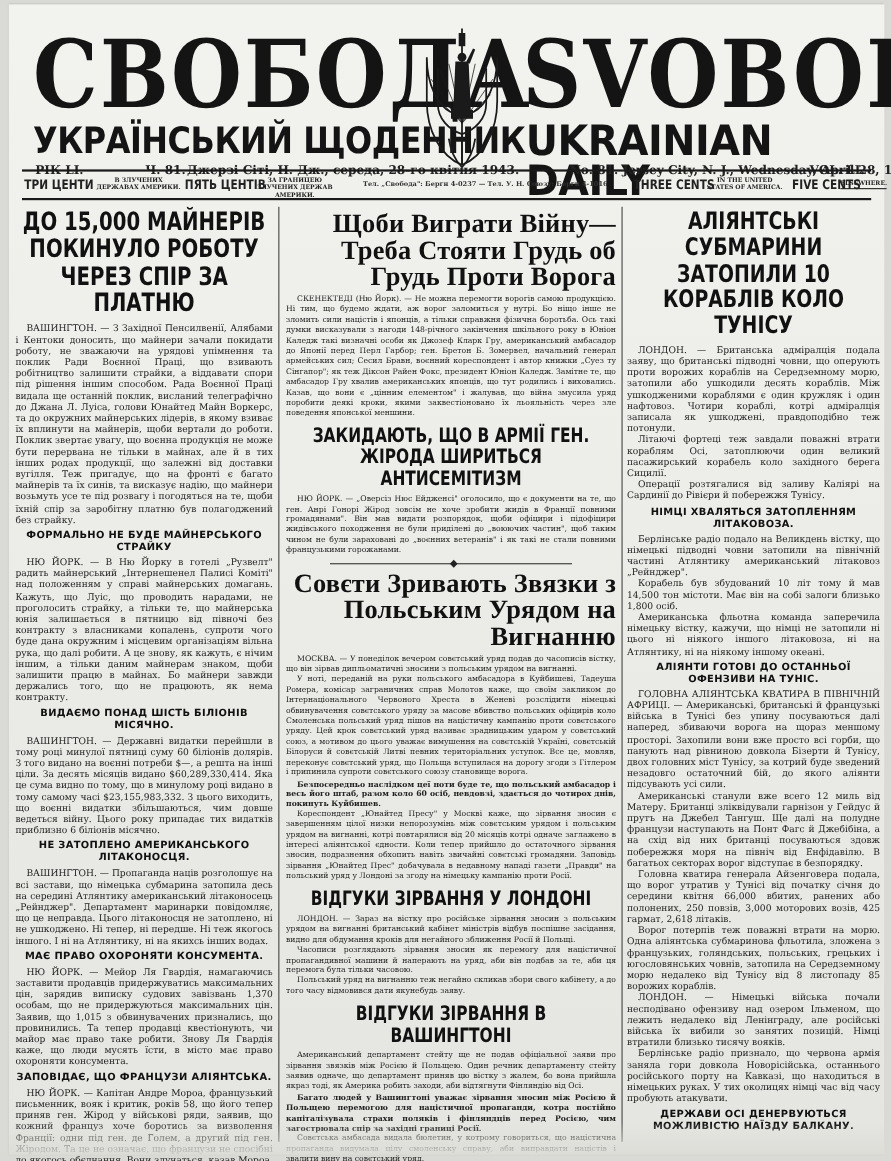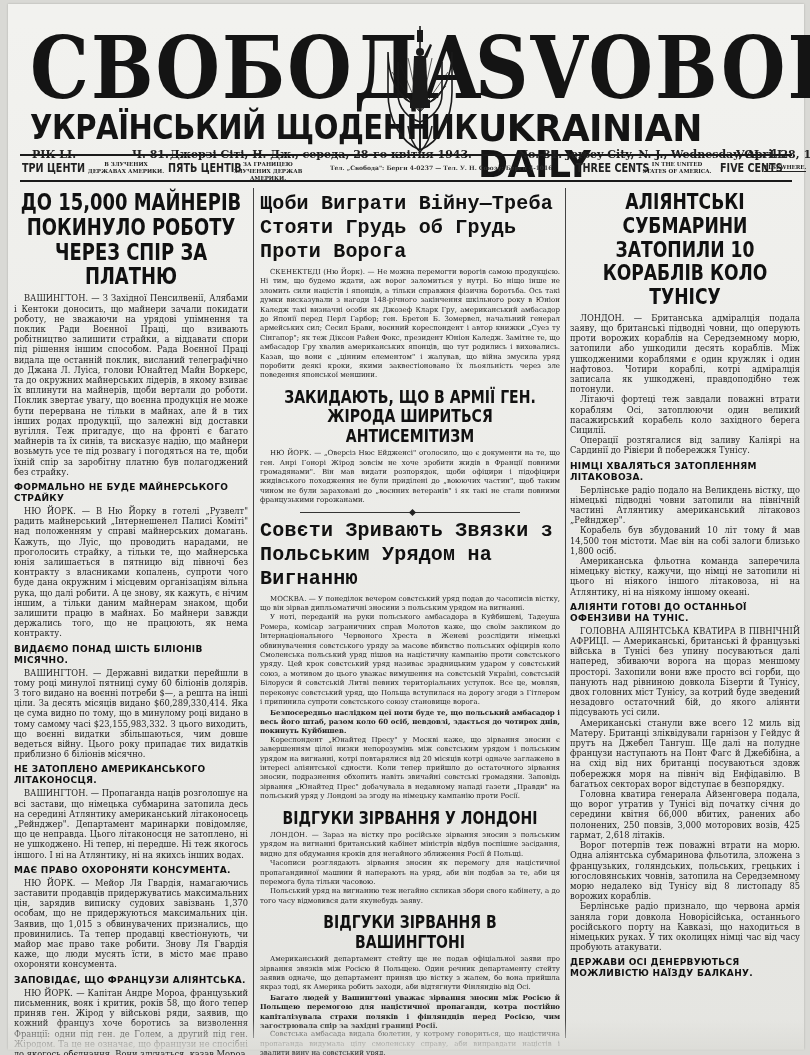--- a/index.html
+++ b/index.html
@@ -51,23 +51,23 @@
   .col.c1 { left: 6px; width: 234px; }
   .col.c2 { left: 252px; width: 300px; }
   .col.c3 { left: 562px; width: 230px; }
   .vrule { position: absolute; top: 184px; width: 1px; height: 850px; background: #444; }
 
   .hl-cond {
     font-family: "DejaVu Sans", sans-serif; font-weight: 900; text-align: center;
     transform: scaleX(0.78); transform-origin: center; line-height: 1.08; color: #111;
   }
   .hl-main { font-size: 23px; margin: 2px -34px 4px; }
-  .hl-big { font-family: Liberation Mono, monospace; font-weight: 900; text-align: left;
-    font-size: 20px; line-height: 24px; color: #111; margin: 4px 0 4px; letter-spacing: 0.2px; }
-  .hl-sub { font-family: "DejaVu Sans", sans-serif; font-weight: bold; font-size: 9px; text-align: left;
+  .hl-big { font-family: Liberation Serif, serif; font-weight: 900; text-align: right;
+    font-size: 24px; line-height: 24px; color: #111; margin: 4px 0 4px; letter-spacing: 0.2px; }
+  .hl-sub { font-family: "DejaVu Sans", sans-serif; font-weight: bold; font-size: 9px; text-align: center;
     margin: 5px 0 2px; letter-spacing: 0.3px; line-height: 11px; color: #111; }
   .hl-med { font-size: 18px; margin: 6px -30px 4px; }
   p.body {
     font-size: 8.3px; line-height: 10.2px; text-align: justify; text-indent: 10px; color: #232323;
   }
   .c2 p.body { font-size: 7px; line-height: 9.4px; }
   .c2 p.body.bold { font-weight: bold; }
   .star-rule { height: 1px; background: #333; margin: 6px 40px; position: relative; }
   .star-rule::after { content: ""; position: absolute; left: 50%; top: -2px; width: 5px; height: 5px; background: #222; transform: rotate(45deg); }
   .fade-bottom { position: absolute; left: 8px; width: 796px; top: 1020px; height: 30px;
@@ -198,20 +198,21 @@
     <p class="body">Берлінське радіо подало на Великдень вістку, що німецькі підводні човни затопили на північній частині Атлянтику американський літаковоз „Рейнджер".</p>
     <p class="body">Корабель був збудований 10 літ тому й мав 14,500 тон містоти. Має він на собі залоги близько 1,800 осіб.</p>
     <p class="body">Американська фльотна команда заперечила німецьку вістку, кажучи, що німці не затопили ні цього ні ніякого іншого літаковоза, ні на Атлянтику, ні на ніякому іншому океані.</p>
 
     <div class="hl-sub">АЛІЯНТИ ГОТОВІ ДО ОСТАННЬОЇ ОФЕНЗИВИ НА ТУНІС.</div>
     <p class="body">ГОЛОВНА АЛІЯНТСЬКА КВАТИРА В ПІВНІЧНІЙ АФРИЦІ. — Американські, британські й французькі війська в Тунісі без упину посуваються далі наперед, збиваючи ворога на щораз меншому просторі. Захопили вони вже просто всі горби, що панують над рівниною довкола Бізерти й Тунісу, двох головних міст Тунісу, за котрий буде зведений незадовго остаточний бій, до якого аліянти підсувають усі сили.</p>
     <p class="body">Американські станули вже всего 12 миль від Матеру. Британці зліквідували гарнізон у Гейдус й прутъ на Джебел Тангуш. Ще далі на полудне французи наступають на Понт Фагс й Джебібіна, а на схід від них британці посуваються здовж побережжя моря на північ від Енфідавілю. В багатьох секторах ворог відступає в безпорядку.</p>
     <p class="body">Головна кватира генерала Айзенговера подала, що ворог утратив у Тунісі від початку січня до середини квітня 66,000 вбитих, ранених або полонених, 250 повзів, 3,000 моторових возів, 425 гармат, 2,618 літаків.</p>
     <p class="body">Ворог потерпів теж поважні втрати на морю. Одна аліянтська субмаринова фльотила, зложена з французьких, голяндських, польських, грецьких і югословянських човнів, затопила на Середземному морю недалеко від Тунісу від 8 листопаду 85 ворожих кораблів.</p>
 
+    <p class="body">ЛОНДОН. — Німецькі війська почали несподівано офензиву над озером Ільменом, що лежить недалеко від Ленінграду, але російські війська їх вибили зо занятих позицій. Німці втратили близько тисячу вояків.</p>
     <p class="body">Берлінське радіо признало, що червона армія заняла гори довкола Новорісійська, останнього російського порту на Кавказі, що находиться в німецьких руках. У тих околицях німці час від часу пробують атакувати.</p>
 
     <div class="hl-sub">ДЕРЖАВИ ОСІ ДЕНЕРВУЮТЬСЯ МОЖЛИВІСТЮ НАЇЗДУ БАЛКАНУ.</div>
 
   </div>
 
 </div>
 <div class="fade-bottom"></div>
 
 </body></html>

